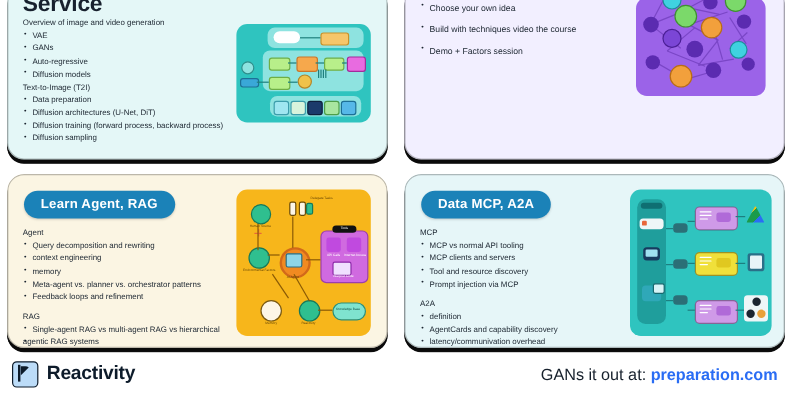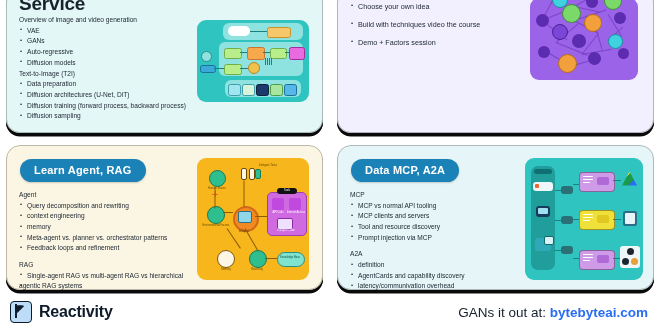--- a/index.html
+++ b/index.html
@@ -388,17 +388,17 @@
 
   </div>
 
   <div class="footer">
     <div class="brand">
       <span class="logo"></span>
       <span class="brand-name">Reactivity</span>
     </div>
     <div class="cta">
       <span>GANs it out at:</span>
-      <b>bytebyteai.com</b>
+      <b>preparation.com</b>
     </div>
   </div>
 
 </div>
 
 </body></html>

